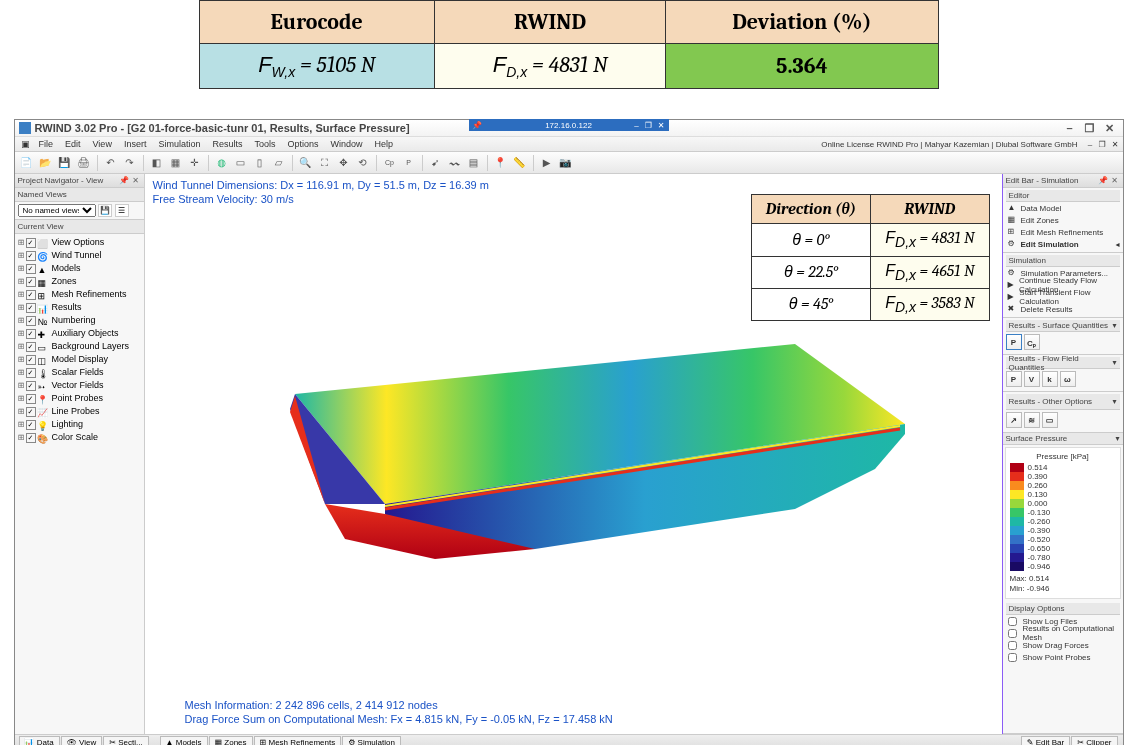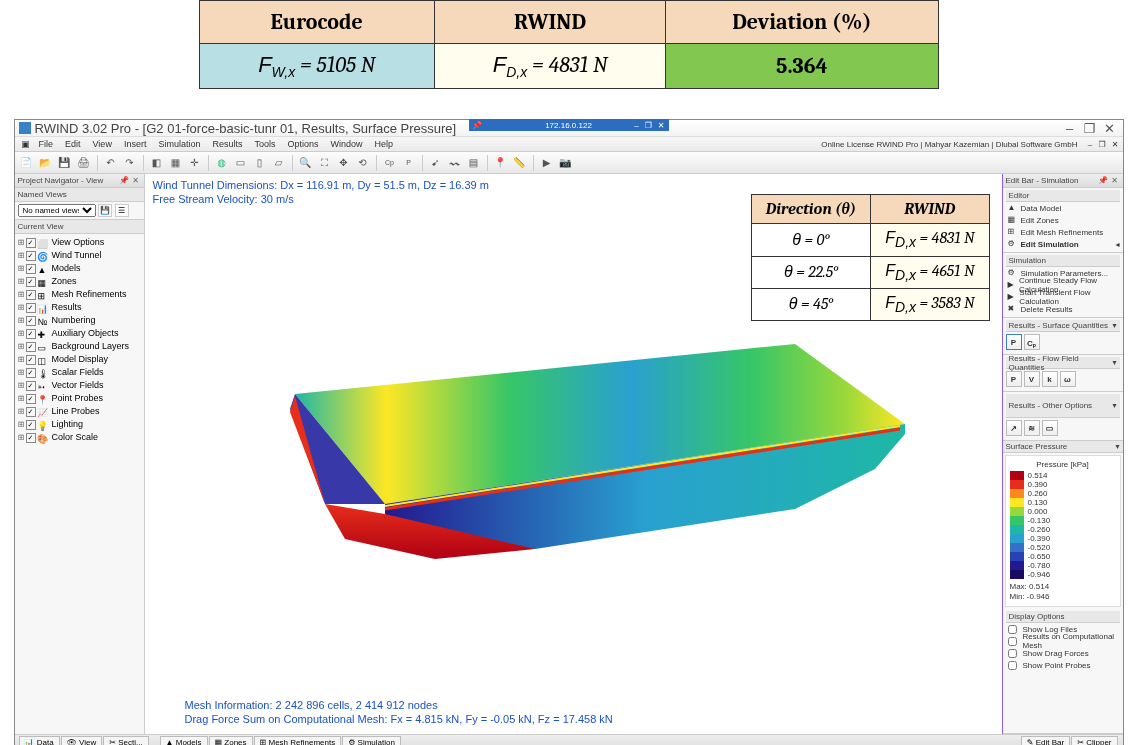--- a/index.html
+++ b/index.html
@@ -9,21 +9,21 @@
   .top-table { border-collapse: collapse; margin: 0 auto 30px auto; width: 740px; }
   .top-table th, .top-table td { border: 1px solid #333; text-align: center; padding: 8px 12px; font-family: 'Cambria', serif; }
   .top-table th { background: #f5d9ba; font-size: 22px; font-weight: bold; }
   .top-table td.ec { background: #b8e0e4; font-size: 22px; font-style: italic; }
   .top-table td.rw { background: #fefdee; font-size: 22px; font-style: italic; }
   .top-table td.dev{ background: #82c850; font-size: 22px; font-weight: bold; }
   .sub { font-size: 14px; vertical-align: sub; font-style: italic; }
 
   
   .app-window { width: 1110px; margin: 0 auto; border: 1px solid #888; position: relative; background: #f0f0f0; }
-  .titlebar { height: 16px; background: linear-gradient(#fff,#f3f3f3); display:flex; align-items:center; padding:0 4px; font-size:13px; color:#444; }
+  .titlebar { height: 16px; background: linear-gradient(#fff,#f3f3f3); display:flex; align-items:center; padding:0 4px; font-size:11px; color:#444;font-weight:bold; }
   .titlebar .win-controls { margin-left:auto; display:flex; gap:2px; }
   .titlebar .win-controls span { width:18px; text-align:center; color:#555; }
 
   
   .remote-strip { position:absolute; top:-1px; left:50%; transform:translateX(-50%); width:200px; height:12px; background:#2c6dbf; color:#fff; font-size:8px; display:flex; align-items:center; justify-content:center; gap:8px; }
   .remote-strip .pin{ position:absolute; left:4px; }
   .remote-ctrls{ display:flex; gap:6px; margin-left:auto; position:absolute; right:4px;}
   
   .menubar { height:16px; background:linear-gradient(#f7f7f7,#eaeaea); display:flex; align-items:center; padding:0 4px; font-size:9px; color:#333; border-top:1px solid #ddd; border-bottom:1px solid #ccc; justify-content:space-between;}
   .menubar .menu-item { padding:0 6px; }
@@ -444,21 +444,21 @@
             <span style="margin-left:auto;">▾</span>
           </div>
         <div class="rp-btn-row">
           <span class="rp-btn">P</span>
           <span class="rp-btn">V</span>
           <span class="rp-btn">k</span>
           <span class="rp-btn">ω</span>
         </div>
       </div>
       <div class="rp-section">
-        <div class="panel-hdr" style="height:24px;background:#e8e8e8;">
+        <div class="panel-hdr" style="height:16px;background:#e8e8e8;">
             <span>Results - Other Options</span>
             <span style="margin-left:auto;">▾</span>
           </div>
         <div class="rp-btn-row">
           <span class="rp-btn">↗</span>
           <span class="rp-btn">≋</span>
           <span class="rp-btn">▭</span>
         </div>
       </div>
       <div class="panel-hdr" style="height:12px;background:#e8e8e8;">

